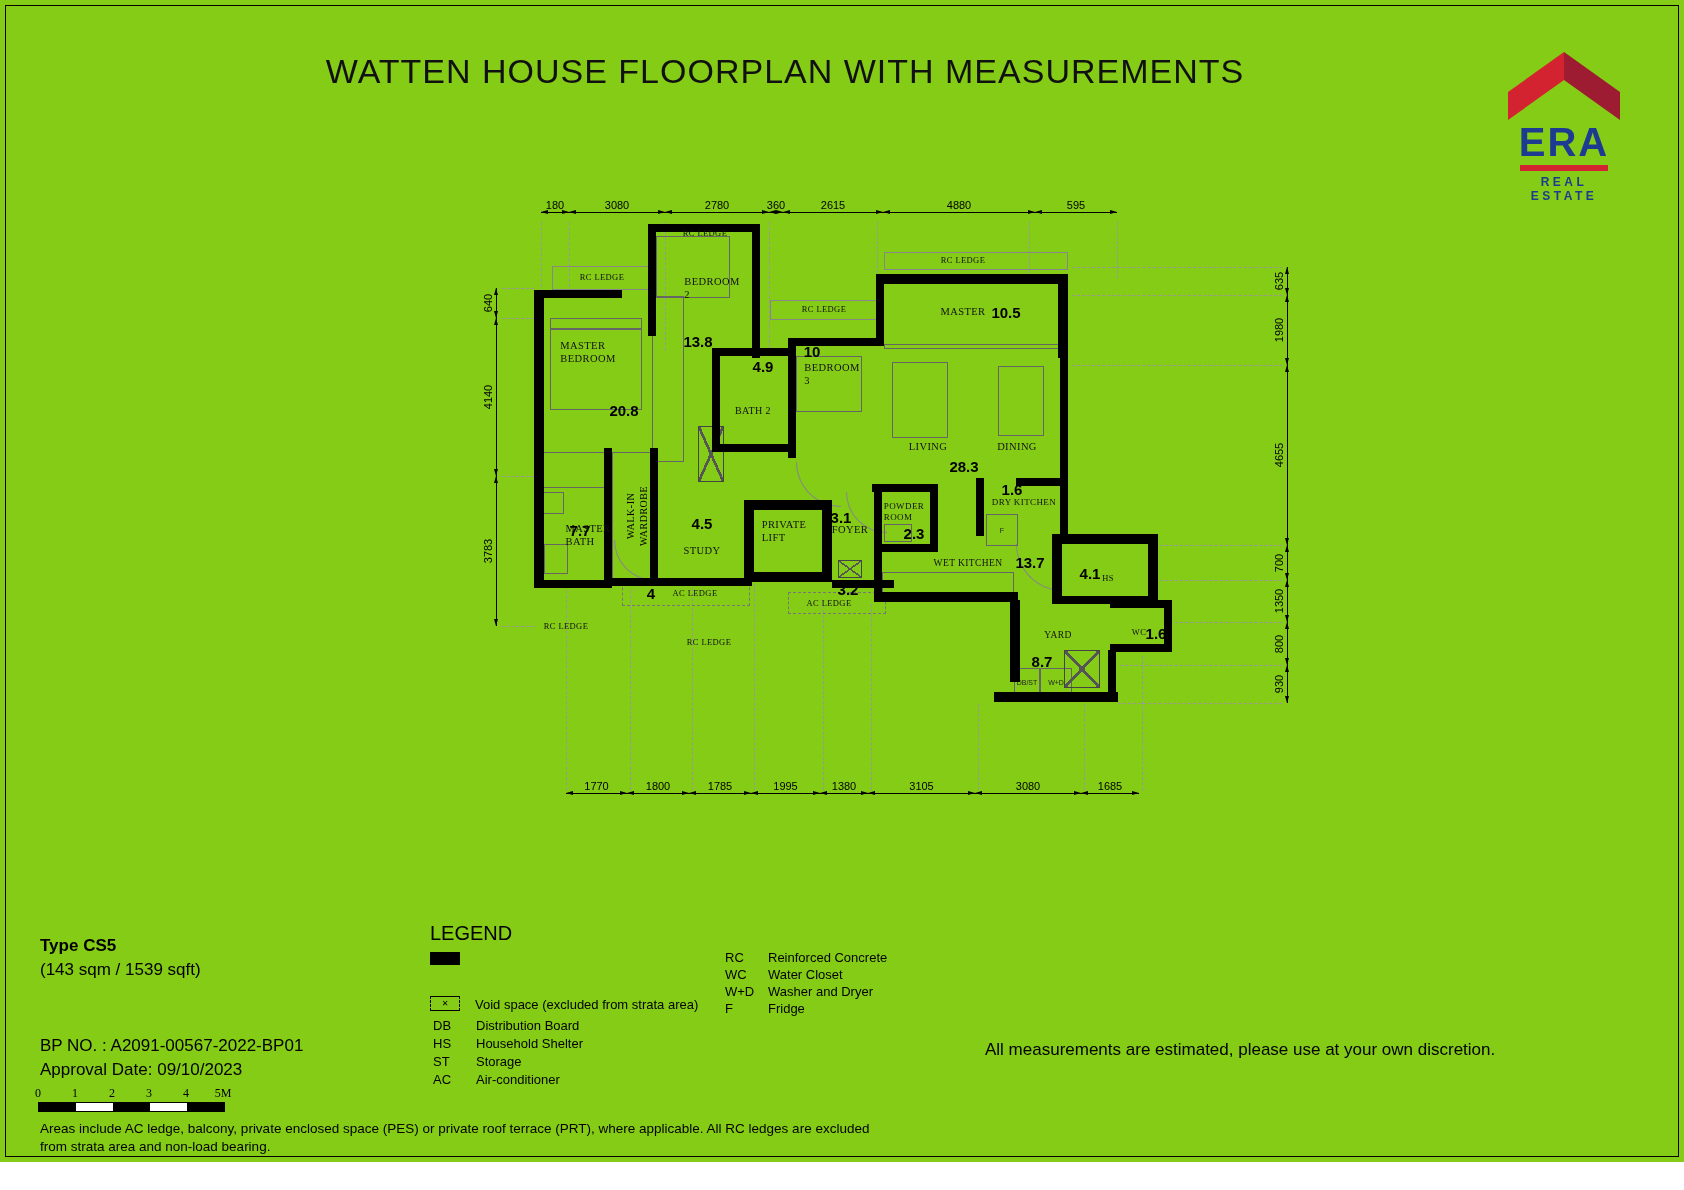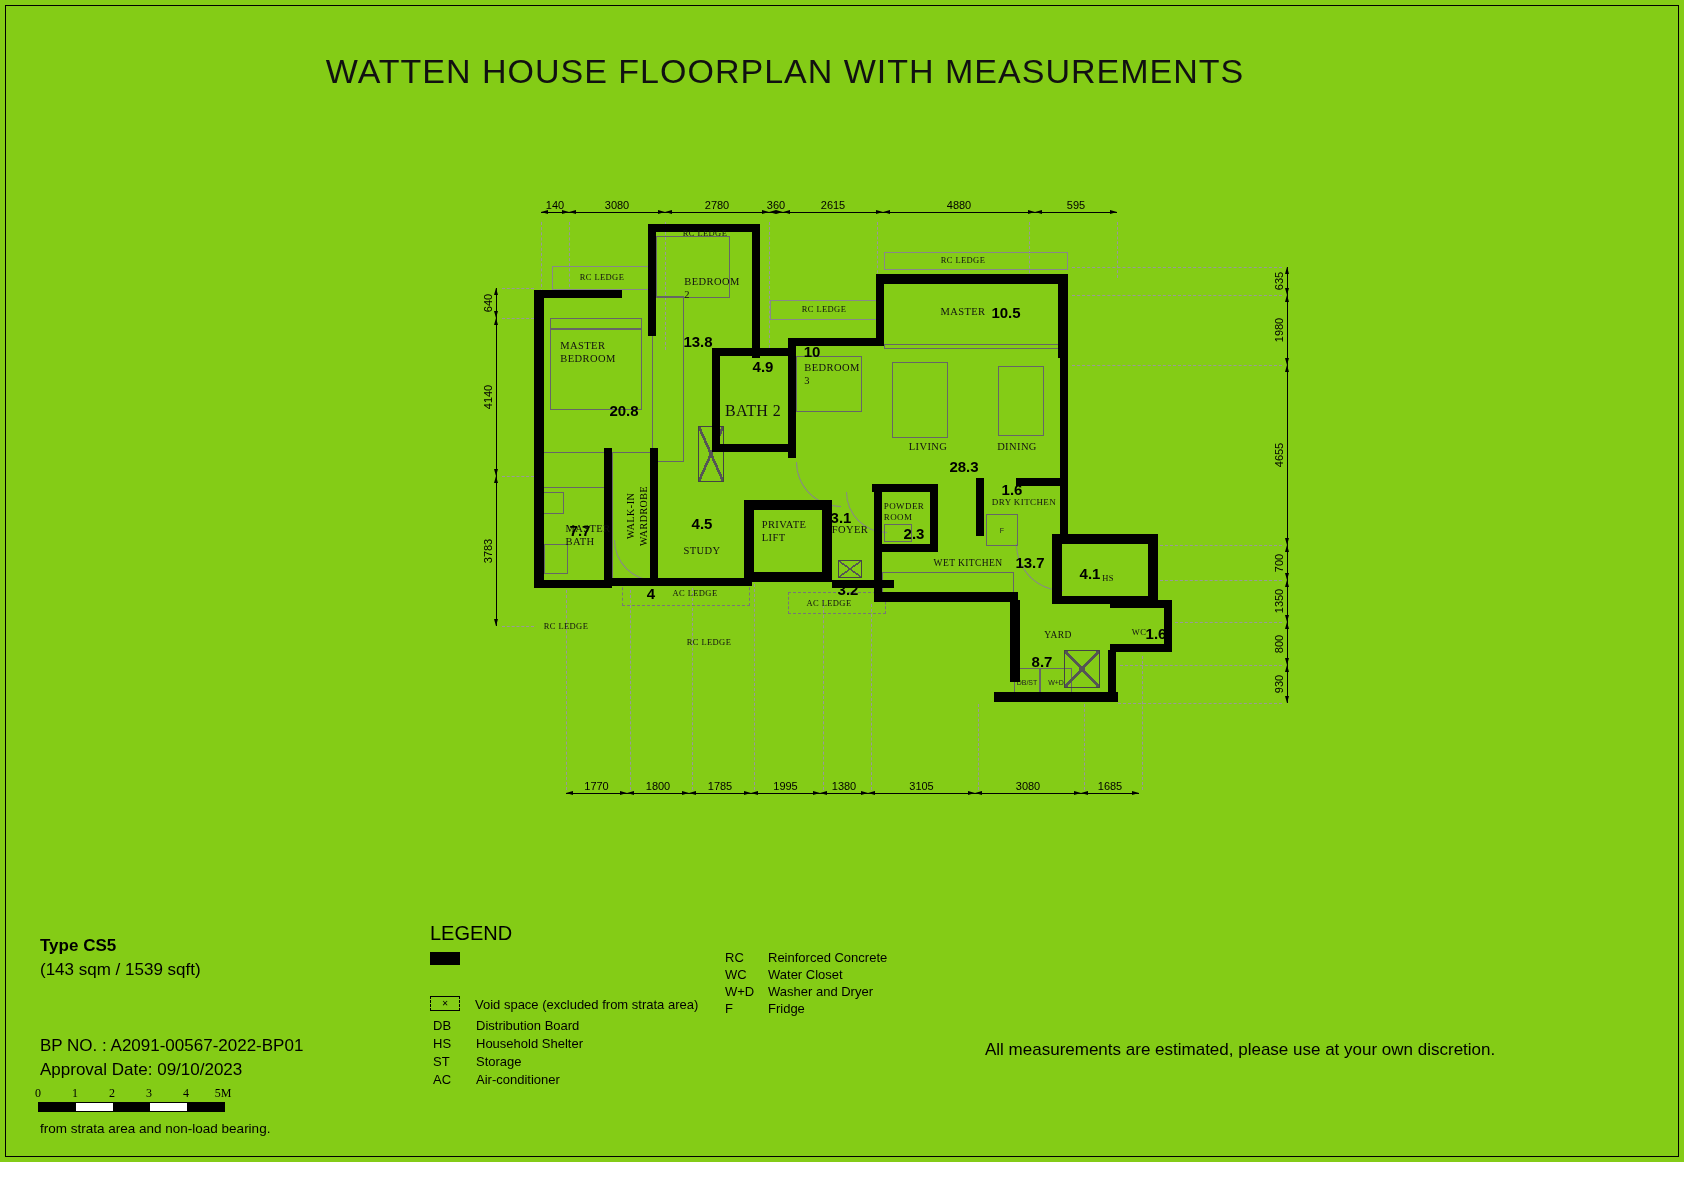--- a/index.html
+++ b/index.html
@@ -76,20 +76,31 @@
   .notes{position:absolute;left:40px;top:1120px;font-size:13.5px;line-height:18px;}
 </style>
 </head>
 <body>
 
 <div class="page">
   <div class="frame"></div>
 
   <div class="title">WATTEN HOUSE FLOORPLAN WITH MEASUREMENTS</div>
 
+  <div class="logo">
+    <span>
+      <svg width="112" height="70" viewBox="0 0 112 70">
+        <polygon points="0,42 56,2 56,30 0,70" fill="#d42330"></polygon>
+        <polygon points="56,2 112,42 112,70 56,30" fill="#9d1c31"></polygon>
+      </svg>
+    </span>
+    <div class="era">ERA</div>
+    <div class="bar"></div>
+    <div class="tag">REAL ESTATE</div>
+  </div>
 
   <div id="plan">
       <div class="xline v" style="left: 541px; top: 222px; width: 0px; height: 70px;"></div>
       <div class="xline v" style="left: 569px; top: 222px; width: 0px; height: 70px;"></div>
       <div class="xline v" style="left: 665px; top: 222px; width: 0px; height: 128px;"></div>
       <div class="xline v" style="left: 769px; top: 222px; width: 0px; height: 126px;"></div>
       <div class="xline v" style="left: 877px; top: 222px; width: 0px; height: 56px;"></div>
       <div class="xline v" style="left: 1029px; top: 222px; width: 0px; height: 56px;"></div>
       <div class="xline v" style="left: 1117px; top: 222px; width: 0px; height: 56px;"></div>
       <div class="xline v" style="left: 566px; top: 590px; width: 0px; height: 200px;"></div>
@@ -180,21 +191,21 @@
       <div class="wall" style="left: 1010px; top: 600px; width: 10px; height: 82px;"></div>
       <div class="wall" style="left: 994px; top: 692px; width: 124px; height: 10px;"></div>
       <div class="wall" style="left: 1110px; top: 600px; width: 62px; height: 8px;"></div>
       <div class="wall" style="left: 1164px; top: 600px; width: 8px; height: 52px;"></div>
       <div class="wall" style="left: 1110px; top: 644px; width: 62px; height: 8px;"></div>
       <div class="wall" style="left: 1108px; top: 650px; width: 8px; height: 52px;"></div>
       <div class="plan-label" style="left: 588px; top: 352px; font-size: 10.5px;">MASTER
 BEDROOM</div>
       <div class="plan-label" style="left: 712px; top: 288px; font-size: 10.5px;">BEDROOM
 2</div>
-      <div class="plan-label" style="left: 753px; top: 411px; font-size: 16px;">BATH 2</div>
+      <div class="plan-label" style="left: 753px; top: 411px; font-size: 10px;">BATH 2</div>
       <div class="plan-label" style="left: 832px; top: 374px; font-size: 10.5px;">BEDROOM
 3</div>
       <div class="plan-label" style="left: 963px; top: 312px; font-size: 10.5px;">MASTER</div>
       <div class="plan-label" style="left: 928px; top: 447px; font-size: 10.5px;">LIVING</div>
       <div class="plan-label" style="left: 1017px; top: 447px; font-size: 10.5px;">DINING</div>
       <div class="plan-label" style="left: 1024px; top: 503px; font-size: 9px;">DRY KITCHEN</div>
       <div class="plan-label" style="left: 904px; top: 512px; font-size: 9px;">POWDER
 ROOM</div>
       <div class="plan-label" style="left: 850px; top: 530px; font-size: 10.5px;">FOYER</div>
       <div class="plan-label" style="left: 784px; top: 531px; font-size: 10.5px;">PRIVATE
@@ -229,21 +240,21 @@
       <div class="area" style="left: 841px; top: 517px;">3.1</div>
       <div class="area" style="left: 702px; top: 523px;">4.5</div>
       <div class="area" style="left: 580px; top: 511px; margin-top: 19px;">7.7</div>
       <div class="area" style="left: 1030px; top: 562px;">13.7</div>
       <div class="area" style="left: 1090px; top: 573px;">4.1</div>
       <div class="area" style="left: 1156px; top: 633px;">1.6</div>
       <div class="area" style="left: 1042px; top: 661px;">8.7</div>
       <div class="area" style="left: 651px; top: 593px;">4</div>
       <div class="area" style="left: 848px; top: 589px;">3.2</div>
       <div class="dsh" style="left: 541px; top: 212px; width: 28px;">
-        <span class="dl">140</span>
+        <span class="dl">180</span>
       </div>
       <div class="dsh" style="left: 569px; top: 212px; width: 96px;">
         <span class="dl">3080</span>
       </div>
       <div class="dsh" style="left: 665px; top: 212px; width: 104px;">
         <span class="dl">2780</span>
       </div>
       <div class="dsh" style="left: 769px; top: 212px; width: 14px;">
         <span class="dl">360</span>
       </div>
@@ -369,15 +380,16 @@
         <div class="cell" style="width: 37px; background: rgb(0, 0, 0);"></div>
         <div class="cell" style="width: 37px; background: rgb(255, 255, 255);"></div>
         <div class="cell" style="width: 37px; background: rgb(0, 0, 0);"></div>
         <div class="cell" style="width: 37px; background: rgb(255, 255, 255);"></div>
         <div class="cell" style="width: 37px; background: rgb(0, 0, 0);"></div>
       </div>
     </div>
 
   <div class="disclaimer">All measurements are estimated, please use at your own discretion.</div>
   <div class="notes">
+    <div>Areas include AC ledge, balcony, private enclosed space (PES) or private roof terrace (PRT), where applicable. All RC ledges are excluded</div>
     <div>from strata area and non-load bearing.</div>
   </div>
 </div>
 
 </body></html>

